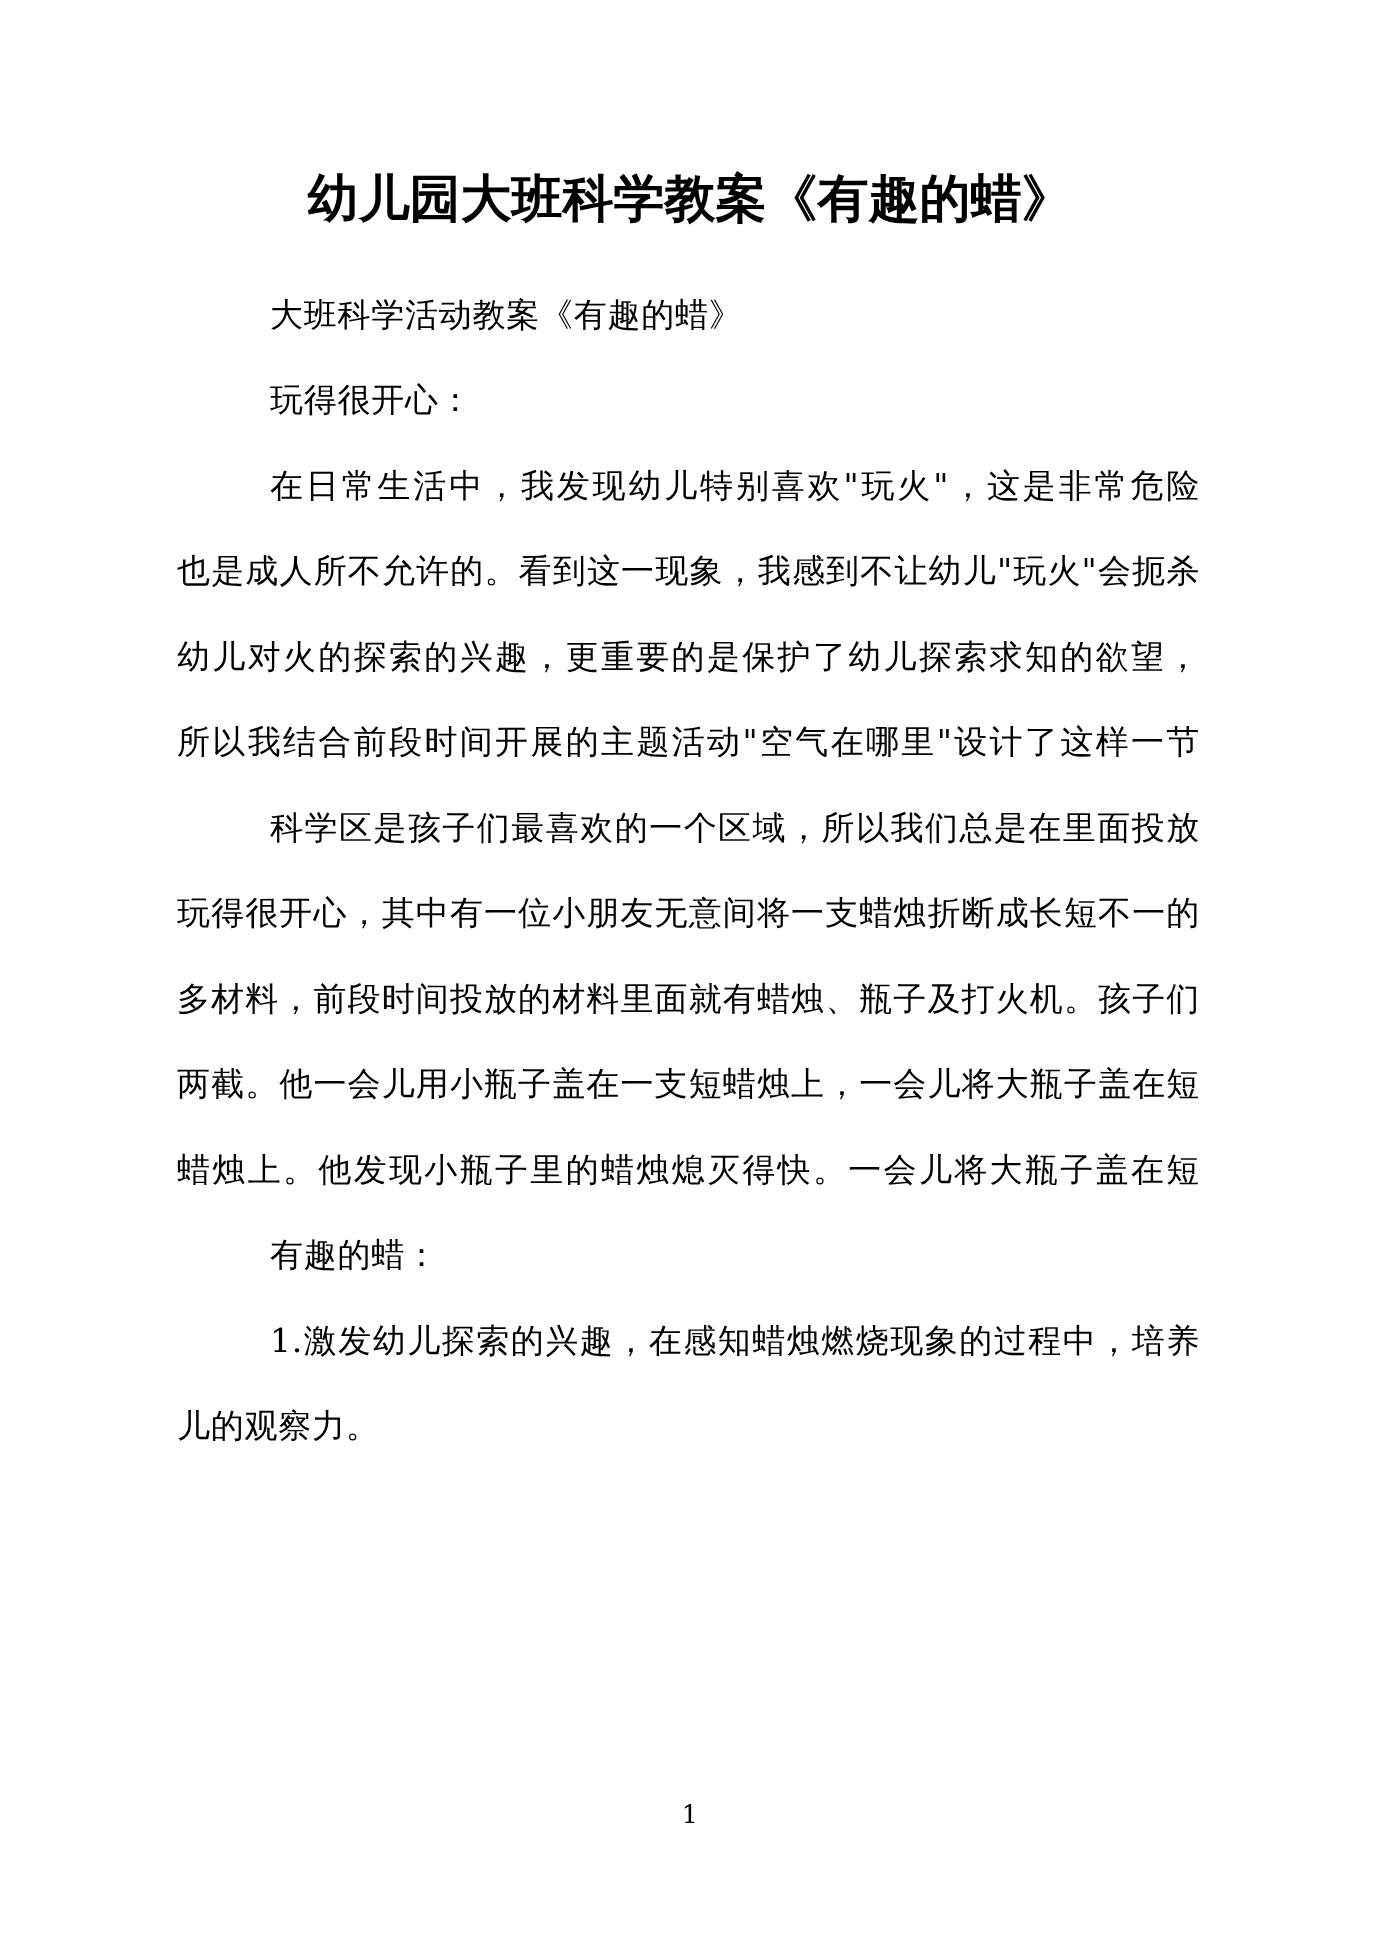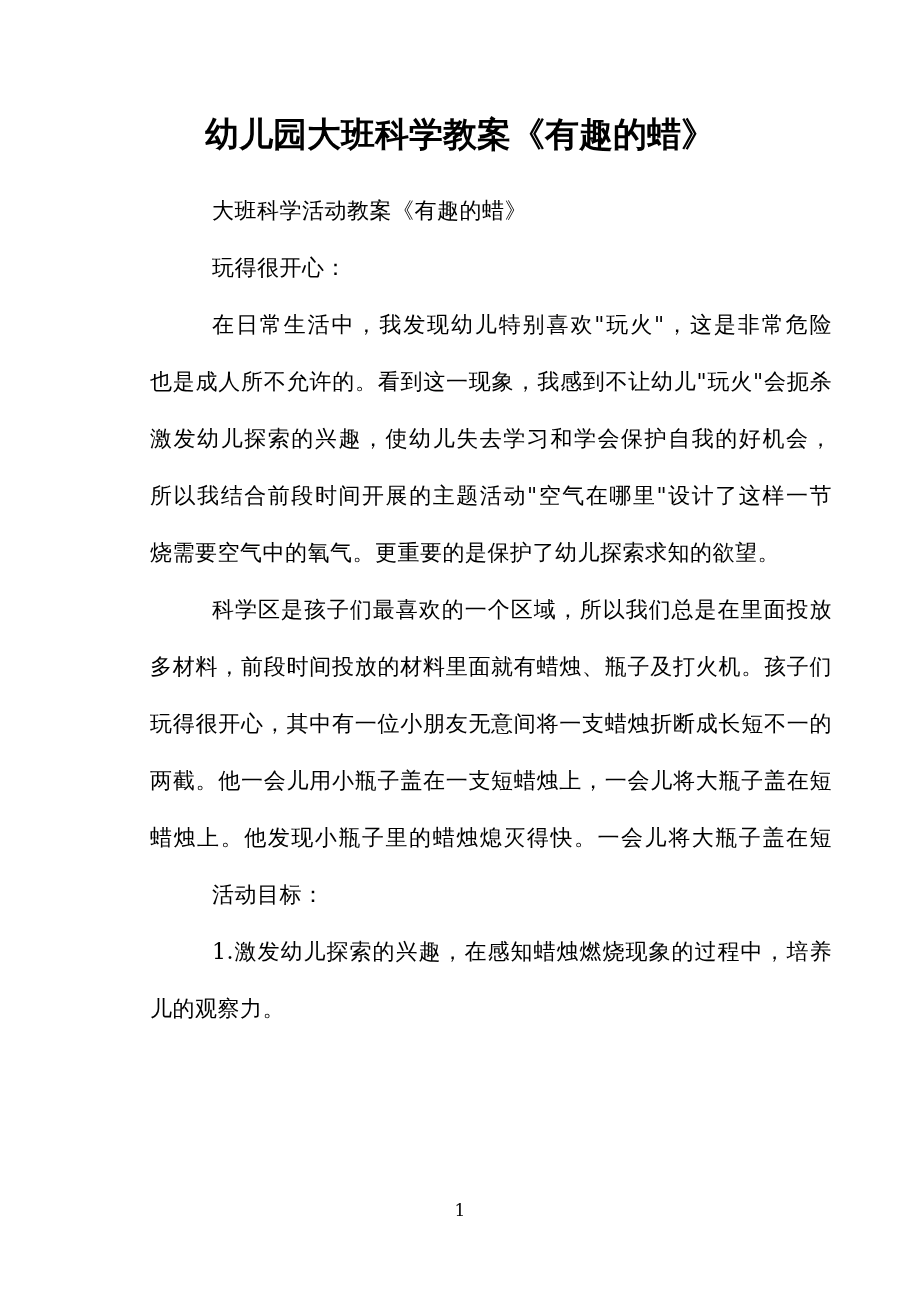--- a/index.html
+++ b/index.html
@@ -16,33 +16,32 @@
     font-family: "DejaVu Serif", serif;
     color: #000000;
   }
   .doc-title {
     position: absolute;
     top: 112px;
     left: 0;
     width: 920px;
     margin: 0;
     text-align: center;
-    font-family: Liberation Sans, sans-serif;
+    font-family: Liberation Serif, serif;
     font-weight: bold;
     font-size: 34px;
     line-height: 44px;
     color: #000000;
     letter-spacing: 0px;
   }
   .doc-body {
     position: absolute;
     top: 182px;
     left: 118px;
     width: 682px;
-    margin-left: 32px;
   }
   .text-line {
     height: 57px;
     line-height: 57px;
     font-size: 22px;
     letter-spacing: 0.5px;
     white-space: normal;
     overflow: hidden;
     text-align: left;
   }
@@ -69,27 +68,26 @@
 <body>
 
 <div class="page">
   <h1 class="doc-title">幼儿园大班科学教案《有趣的蜡》</h1>
 
   <div class="doc-body" id="doc-body">
       <div class="text-line indent">大班科学活动教案《有趣的蜡》</div>
       <div class="text-line indent">玩得很开心：</div>
       <div class="text-line indent justify">在日常生活中，我发现幼儿特别喜欢"玩火"，这是非常危险的，</div>
       <div class="text-line justify">也是成人所不允许的。看到这一现象，我感到不让幼儿"玩火"会扼杀</div>
-      <div class="text-line justify">激发幼儿探索的兴趣，使幼儿失去学习和学会保护自我的好机会，</div>
+      <div class="text-line justify">幼儿对火的探索的兴趣，更重要的是保护了幼儿探索求知的欲望，</div>
       <div class="text-line justify">所以我结合前段时间开展的主题活动"空气在哪里"设计了这样一节课。</div>
-      <div class="text-line">烧需要空气中的氧气。更重要的是保护了幼儿探索求知的欲望。</div>
       <div class="text-line indent justify">科学区是孩子们最喜欢的一个区域，所以我们总是在里面投放很</div>
+      <div class="text-line justify">玩得很开心，其中有一位小朋友无意间将一支蜡烛折断成长短不一的</div>
       <div class="text-line justify">多材料，前段时间投放的材料里面就有蜡烛、瓶子及打火机。孩子们</div>
-      <div class="text-line justify">玩得很开心，其中有一位小朋友无意间将一支蜡烛折断成长短不一的</div>
       <div class="text-line justify">两截。他一会儿用小瓶子盖在一支短蜡烛上，一会儿将大瓶子盖在短</div>
       <div class="text-line justify">蜡烛上。他发现小瓶子里的蜡烛熄灭得快。一会儿将大瓶子盖在短</div>
-      <div class="text-line indent">活动目标：</div>
+      <div class="text-line indent">有趣的蜡：</div>
       <div class="text-line indent justify">1.激发幼儿探索的兴趣，在感知蜡烛燃烧现象的过程中，培养幼</div>
       <div class="text-line">儿的观察力。</div>
     </div>
 
   <div class="page-number">1</div>
 </div>
 
 </body></html>

